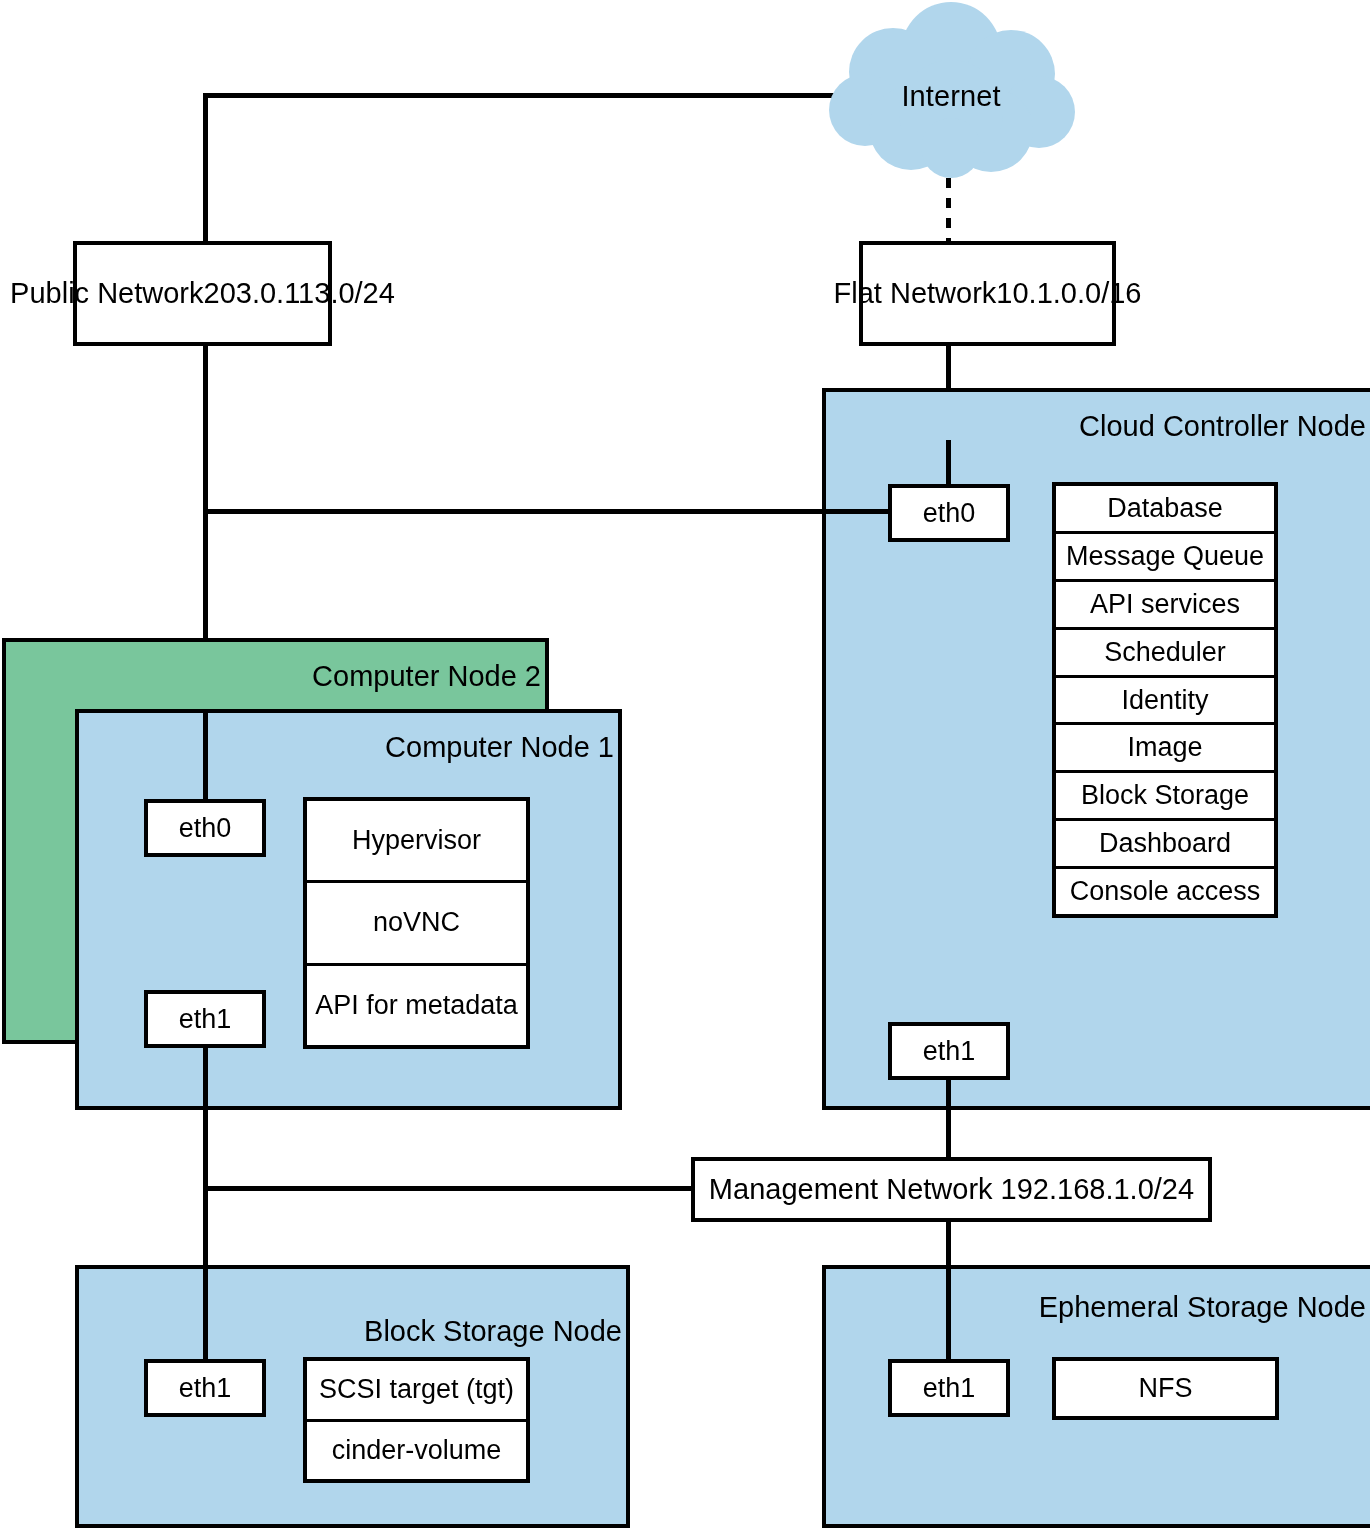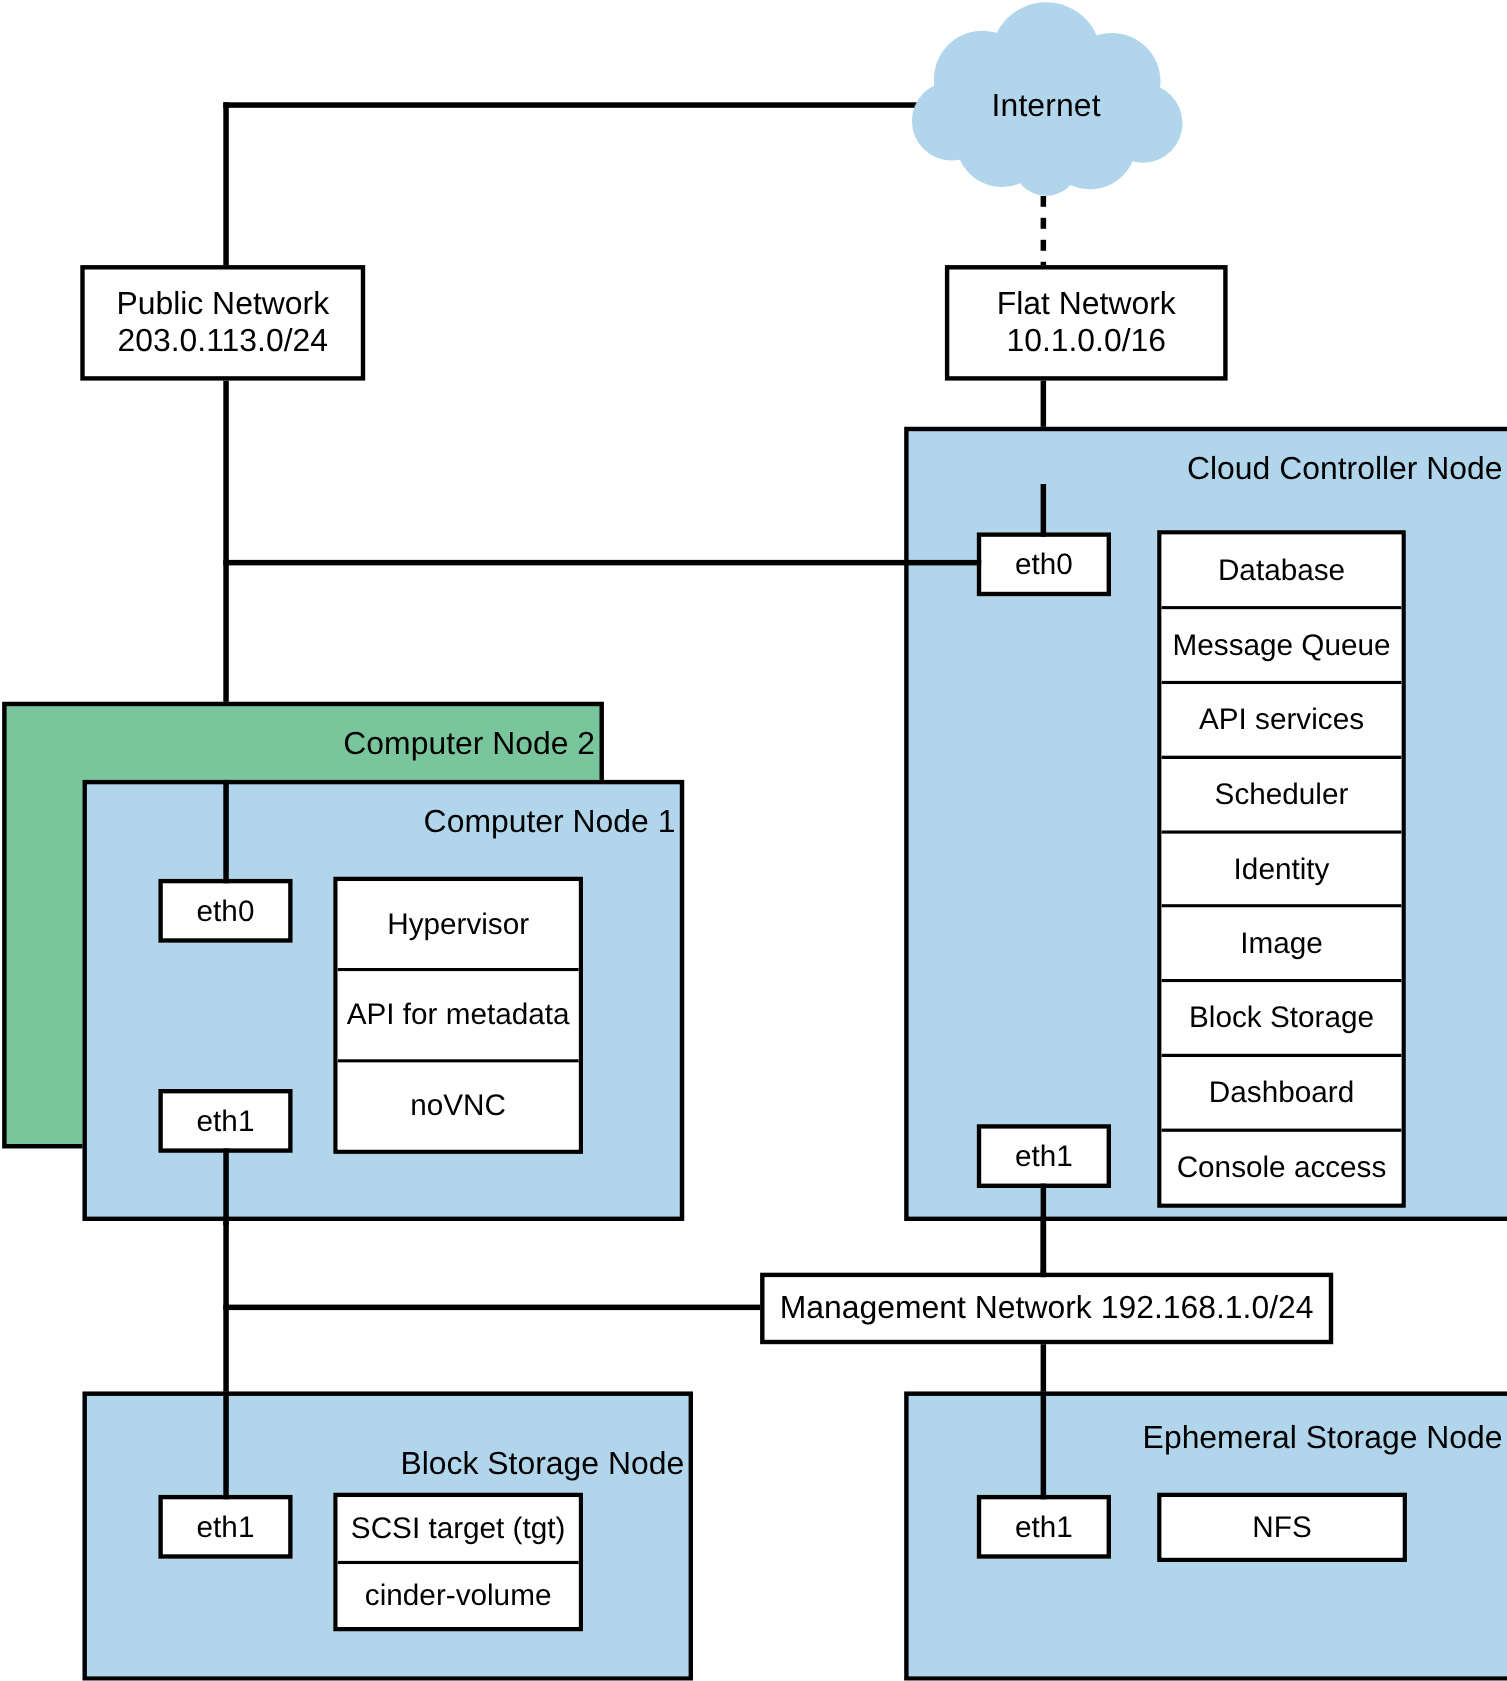--- a/index.html
+++ b/index.html
@@ -43,21 +43,21 @@
     color: #000;
     letter-spacing: 0.1px;
   }
   
   .net-box {
     position: absolute;
     background: #ffffff;
     border: 4px solid #000000;
     box-sizing: border-box;
     display: flex;
-    flex-direction: column;
+    flex-direction: row;
     align-items: center;
     justify-content: center;
     z-index: 3;
     font-size: 29px;
     line-height: 1.17;
     color: #000;
   }
   .net-box .nl {
     display: block;
     text-align: center;
@@ -169,21 +169,21 @@
 
   <div class="node-box blue" style="left:822px; top:388px; width:552px; height:722px;">
     <div class="node-title" style="top:18px;">Cloud Controller Node</div>
   </div>
   <div class="eth-box" style="left:888px; top:484px; width:122px; height:58px;">
     <span>eth0</span>
   </div>
   <div class="eth-box" style="left:888px; top:1022px; width:122px; height:58px;">
     <span>eth1</span>
   </div>
-  <div class="svc-stack" style="left:1052px; top:482px; width:226px; height:616px;">
+  <div class="svc-stack" style="left:1052px; top:482px; width:226px; height:436px;">
     <div class="svc-item">Database</div>
     <div class="svc-item">Message Queue</div>
     <div class="svc-item">API services</div>
     <div class="svc-item">Scheduler</div>
     <div class="svc-item">Identity</div>
     <div class="svc-item">Image</div>
     <div class="svc-item">Block Storage</div>
     <div class="svc-item">Dashboard</div>
     <div class="svc-item">Console access</div>
   </div>
@@ -196,22 +196,22 @@
     <div class="node-title" style="top:18px;">Computer Node 1</div>
   </div>
   <div class="eth-box" style="left:144px; top:799px; width:122px; height:58px;">
     <span>eth0</span>
   </div>
   <div class="eth-box" style="left:144px; top:990px; width:122px; height:58px;">
     <span>eth1</span>
   </div>
   <div class="svc-stack" style="left:303px; top:797px; width:227px; height:252px;">
     <div class="svc-item">Hypervisor</div>
+    <div class="svc-item">noVNC</div>
     <div class="svc-item">API for metadata</div>
-    <div class="svc-item">noVNC</div>
   </div>
 
   <div class="net-box" style="left:691px; top:1157px; width:521px; height:65px;">
     <span class="nl">Management Network 192.168.1.0/24</span>
   </div>
 
   <div class="node-box blue" style="left:75px; top:1265px; width:555px; height:263px;">
     <div class="node-title" style="top:22px;margin-top:24px;">Block Storage Node</div>
   </div>
   <div class="eth-box" style="left:144px; top:1359px; width:122px; height:58px;">

